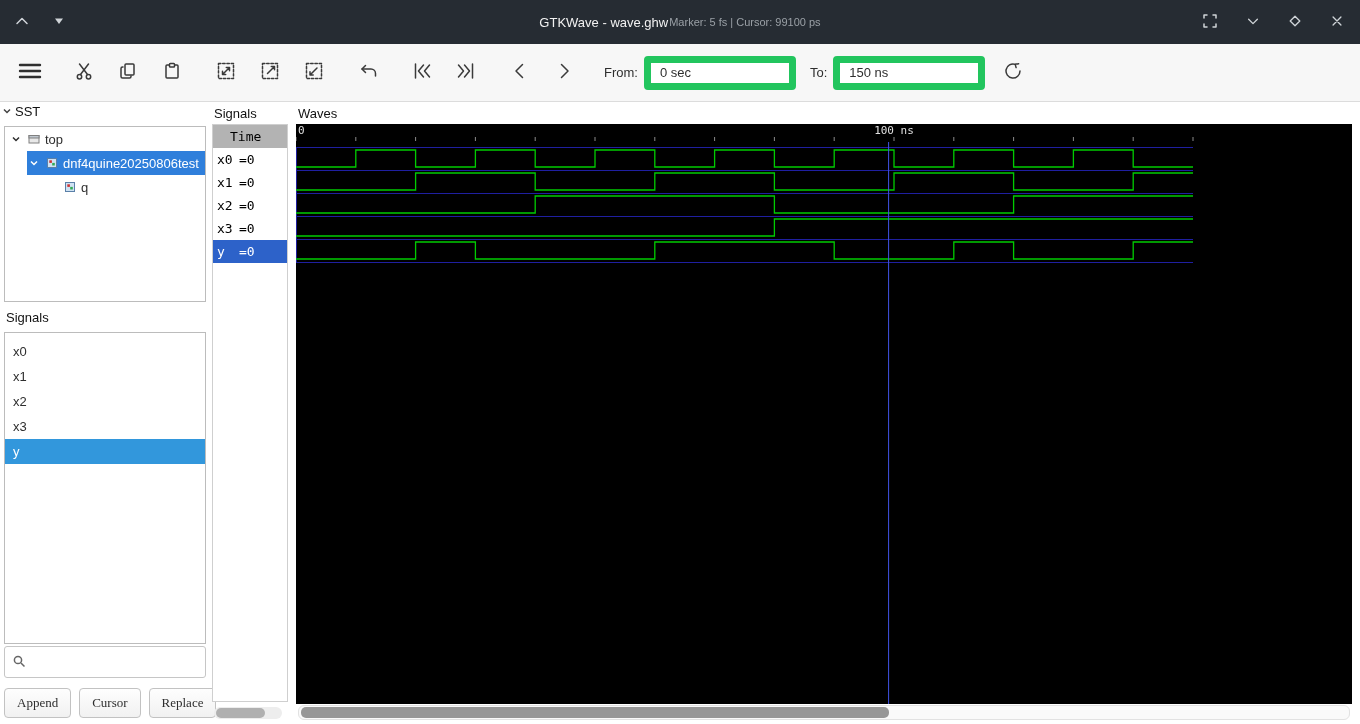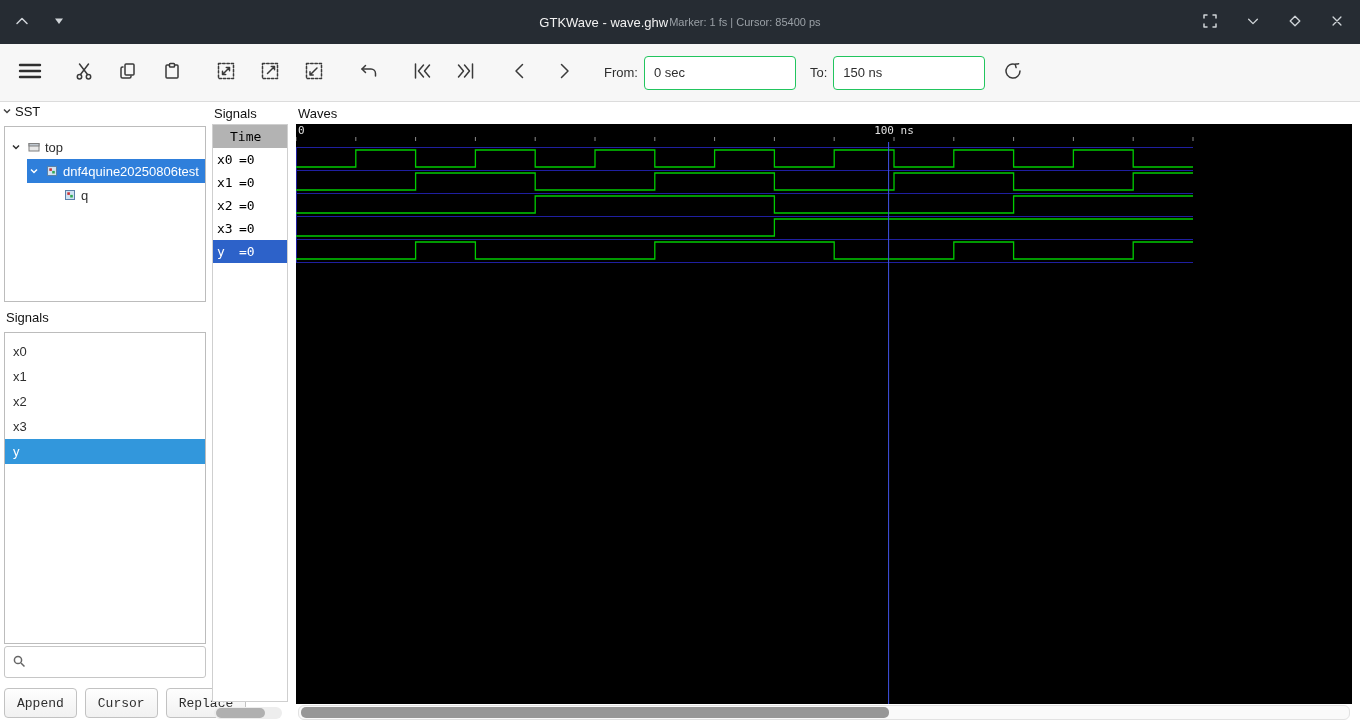--- a/index.html
+++ b/index.html
@@ -15,40 +15,40 @@
   .tb-status{color:#9aa0a6;font-size:11px;}
   .tb-right{position:absolute;right:14px;top:0;height:44px;display:flex;align-items:center;gap:24px;}
   .tb-btn{background:none;border:none;padding:2px;cursor:pointer;display:flex;align-items:center;}
 
   
   .toolbar{position:absolute;top:44px;left:0;width:100%;height:58px;background:#f7f7f7;border-bottom:1px solid #dcdcdc;
            display:flex;align-items:center;padding:0 12px;box-sizing:border-box;}
   .tool-btn{width:36px;height:36px;display:flex;align-items:center;justify-content:center;background:none;border:none;border-radius:4px;margin-right:8px;cursor:pointer;}
   .tgap{width:10px;}
   .tool-label{margin:0 6px 0 14px;color:#2e2e2e;}
-  .tool-input{width:152px;height:34px;border:1px solid #22c55e;border-radius:4px;padding:0 9px;font-size:13px;color:#2e2e2e;background:#fff;box-sizing:border-box;font-family:"Liberation Sans",sans-serif;}
+  .tool-input{width:152px;height:34px;border:7px solid #22c55e;border-radius:4px;padding:0 9px;font-size:13px;color:#2e2e2e;background:#fff;box-sizing:border-box;font-family:"Liberation Sans",sans-serif;}
 
   
   .main{position:absolute;top:102px;left:0;width:100%;bottom:0;}
 
   
   .left-panel{position:absolute;left:0;top:0;width:210px;height:100%;}
   .frame-label{position:absolute;left:2px;top:2px;display:flex;align-items:center;gap:3px;color:#111;}
   .tree-box{position:absolute;left:4px;right:4px;top:24px;height:176px;background:#fff;border:1px solid #bcbcbc;box-sizing:border-box;overflow:hidden;}
   .tree-row{display:flex;align-items:center;height:24px;cursor:pointer;}
   .row-inner{display:flex;align-items:center;gap:4px;flex:1;height:100%;padding-left:2px;}
   .row-inner.sel{background:var(--selection-tree);color:#fff;}
   .sig-label{position:absolute;left:6px;top:208px;color:#111;}
   .sig-box{position:absolute;left:4px;right:4px;top:230px;height:312px;background:#fff;border:1px solid #bcbcbc;box-sizing:border-box;padding-top:6px;}
   .sig-item{height:25px;display:flex;align-items:center;padding-left:8px;cursor:pointer;}
   .sig-item.sel{background:var(--selection-list);color:#fff;}
   .search-box{position:absolute;left:4px;right:4px;top:544px;height:32px;border:1px solid #c6c6c6;border-radius:3px;background:#fff;display:flex;align-items:center;padding:0 7px;gap:5px;box-sizing:border-box;}
   .search-input{border:none;outline:none;flex:1;font-size:13px;min-width:0;background:transparent;font-family:"Liberation Sans",sans-serif;}
   .btn-row{position:absolute;left:4px;right:4px;top:586px;display:flex;gap:8px;}
-  .gtk-btn{height:30px;padding:0 12px;background:linear-gradient(#fefefe,#f1f1f1);border:1px solid #c2c2c2;border-radius:4px;font-size:13px;color:#2e2e2e;cursor:pointer;font-family:Liberation Mono, monospace;}
+  .gtk-btn{height:30px;padding:0 12px;background:linear-gradient(#fefefe,#f1f1f1);border:1px solid #c2c2c2;border-radius:4px;font-size:13px;color:#2e2e2e;cursor:pointer;font-family:Liberation Serif, serif;}
 
   
   .names-panel{position:absolute;left:212px;top:0;width:76px;height:100%;}
   .panel-header{height:22px;display:flex;align-items:center;padding-left:2px;color:#111;}
   .names-box{position:absolute;top:22px;left:0;right:0;bottom:22px;background:#fff;border:1px solid #cfcfcf;box-sizing:border-box;font-family:"DejaVu Sans Mono",monospace;font-size:13px;}
   .time-hd{height:23px;background:#b3b3b3;display:flex;align-items:center;padding-left:17px;color:#000;}
   .name-row{height:23px;display:flex;align-items:center;padding-left:4px;color:#000;cursor:pointer;}
   .name-row .nm{min-width:22px;}
   .name-row.sel{background:var(--selection-row);color:#fff;}
   .h-scroll{position:absolute;height:12px;background:#ededed;border-radius:6px;}
@@ -78,21 +78,21 @@
             </svg></span>
       </button>
       <button class="tb-btn">
         <span><svg width="14" height="12" viewBox="0 0 14 12">
               <path d="M3 3.5 L11 3.5 L7 9 Z" fill="#cfd4d8"></path>
             </svg></span>
       </button>
     </div>
     <div class="tb-center">
       <div class="tb-title">GTKWave - wave.ghw</div>
-      <div class="tb-status">Marker: 1 fs  |  Cursor: 85400 ps</div>
+      <div class="tb-status">Marker: 5 fs  |  Cursor: 99100 ps</div>
     </div>
     <div class="tb-right">
       <button class="tb-btn">
         <span><svg width="16" height="16" viewBox="0 0 16 16">
               <path class="win-stroke" d="M2 5 V2 H5 M11 2 H14 V5 M14 11 V14 H11 M5 14 H2 V11"></path>
             </svg></span>
       </button>
       <button class="tb-btn">
         <span><svg width="14" height="14" viewBox="0 0 16 16">
               <path class="win-stroke" d="M3 6 L8 11 L13 6"></path>
@@ -230,21 +230,21 @@
   <div class="main">
 
     <div class="left-panel">
       <div class="frame-label">
         <span><svg width="10" height="10" viewBox="0 0 10 10">
               <path d="M2 3.5 L5 6.5 L8 3.5" fill="none" stroke="#444" stroke-width="1.5"></path>
             </svg></span>
         <span>SST</span>
       </div>
       <div class="tree-box" id="sst-tree">
-          <div class="tree-row" style="padding-left: 4px; margin-top: 8px;">
+          <div class="tree-row" style="padding-left: 4px;">
             <div class="row-inner">
               <span style="width: 12px; display: inline-flex;">
                 <svg width="10" height="10" viewBox="0 0 10 10">
                   <path d="M2 3.5 L5 6.5 L8 3.5" fill="none" stroke="currentColor" stroke-width="1.5"></path>
                 </svg>
               </span>
               <span style="display: inline-flex;">
                 <svg width="14" height="14" viewBox="0 0 14 14">
                   <rect x="2" y="3.5" width="10" height="7.5" fill="#e8e8e8" stroke="#808080"></rect>
                   <rect x="2" y="3.5" width="10" height="2.5" fill="#bfc7cf" stroke="#808080"></rect>

